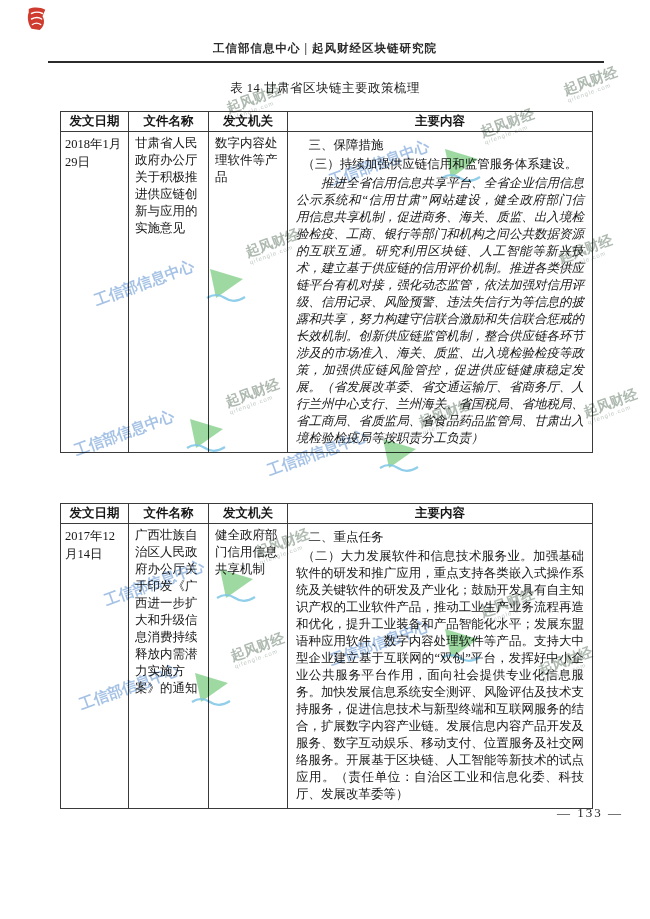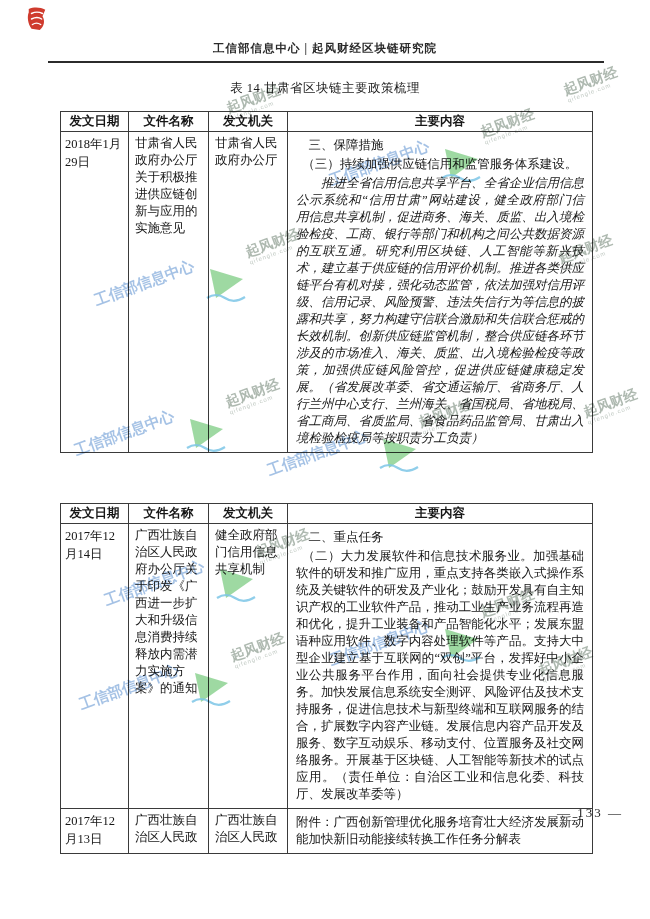--- a/index.html
+++ b/index.html
@@ -77,21 +77,21 @@
           <th>发文日期</th>
           <th>文件名称</th>
           <th>发文机关</th>
           <th>主要内容</th>
         </tr>
       </thead>
     <tbody>
         <tr>
           <td class="c-date">2018年1月29日</td>
           <td class="c-name">甘肃省人民政府办公厅关于积极推进供应链创新与应用的实施意见</td>
-          <td class="c-agency">甘肃省人民政府办公厅</td>
+          <td class="c-agency">数字内容处理软件等产品</td>
           <td class="c-content">
             <p class="ind1">三、保障措施</p>
             <p class="ind05">（三）持续加强供应链信用和监管服务体系建设。</p>
             <p class="ind2">推进全省信用信息共享平台、全省企业信用信息公示系统和“信用甘肃”网站建设，健全政府部门信用信息共享机制，促进商务、海关、质监、出入境检验检疫、工商、银行等部门和机构之间公共数据资源的互联互通。研究利用区块链、人工智能等新兴技术，建立基于供应链的信用评价机制。推进各类供应链平台有机对接，强化动态监管，依法加强对信用评级、信用记录、风险预警、违法失信行为等信息的披露和共享，努力构建守信联合激励和失信联合惩戒的长效机制。创新供应链监管机制，整合供应链各环节涉及的市场准入、海关、质监、出入境检验检疫等政策，加强供应链风险管控，促进供应链健康稳定发展。（省发展改革委、省交通运输厅、省商务厅、人行兰州中心支行、兰州海关、省国税局、省地税局、省工商局、省质监局、省食品药品监管局、甘肃出入境检验检疫局等按职责分工负责）</p>
           </td>
         </tr>
       </tbody>
   </table>
 
   <table class="doc-table" id="table15">
@@ -112,28 +112,20 @@
     <tbody>
         <tr>
           <td class="c-date">2017年12月14日</td>
           <td class="c-name">广西壮族自治区人民政府办公厅关于印发《广西进一步扩大和升级信息消费持续释放内需潜力实施方案》的通知</td>
           <td class="c-agency">健全政府部门信用信息共享机制</td>
           <td class="c-content">
             <p class="ind1">二、重点任务</p>
             <p class="ind05">（二）大力发展软件和信息技术服务业。加强基础软件的研发和推广应用，重点支持各类嵌入式操作系统及关键软件的研发及产业化；鼓励开发具有自主知识产权的工业软件产品，推动工业生产业务流程再造和优化，提升工业装备和产品智能化水平；发展东盟语种应用软件、数字内容处理软件等产品。支持大中型企业建立基于互联网的“双创”平台，发挥好中小企业公共服务平台作用，面向社会提供专业化信息服务。加快发展信息系统安全测评、风险评估及技术支持服务，促进信息技术与新型终端和互联网服务的结合，扩展数字内容产业链。发展信息内容产品开发及服务、数字互动娱乐、移动支付、位置服务及社交网络服务。开展基于区块链、人工智能等新技术的试点应用。（责任单位：自治区工业和信息化委、科技厅、发展改革委等）</p>
           </td>
         </tr>
-        <tr>
-          <td class="c-date">2017年12月13日</td>
-          <td class="c-name">广西壮族自治区人民政</td>
-          <td class="c-agency">广西壮族自治区人民政</td>
-          <td class="c-content">
-            <p class="ind0">附件：广西创新管理优化服务培育壮大经济发展新动能加快新旧动能接续转换工作任务分解表</p>
-          </td>
-        </tr>
       </tbody>
   </table>
 
   <div class="page-num">— 133 —</div>
 
   <div id="wm-layer">
       <div class="wm-cluster" style="left: 330px; top: 128px;">
         <span class="wm-blue">工信部信息中心</span>
         <span class="wm-leaf"><svg width="46" height="40" viewBox="0 0 46 40">
             <path d="M7 5 L40 15 L13 34 Z" fill="#86cf8b" opacity="0.8"></path>

